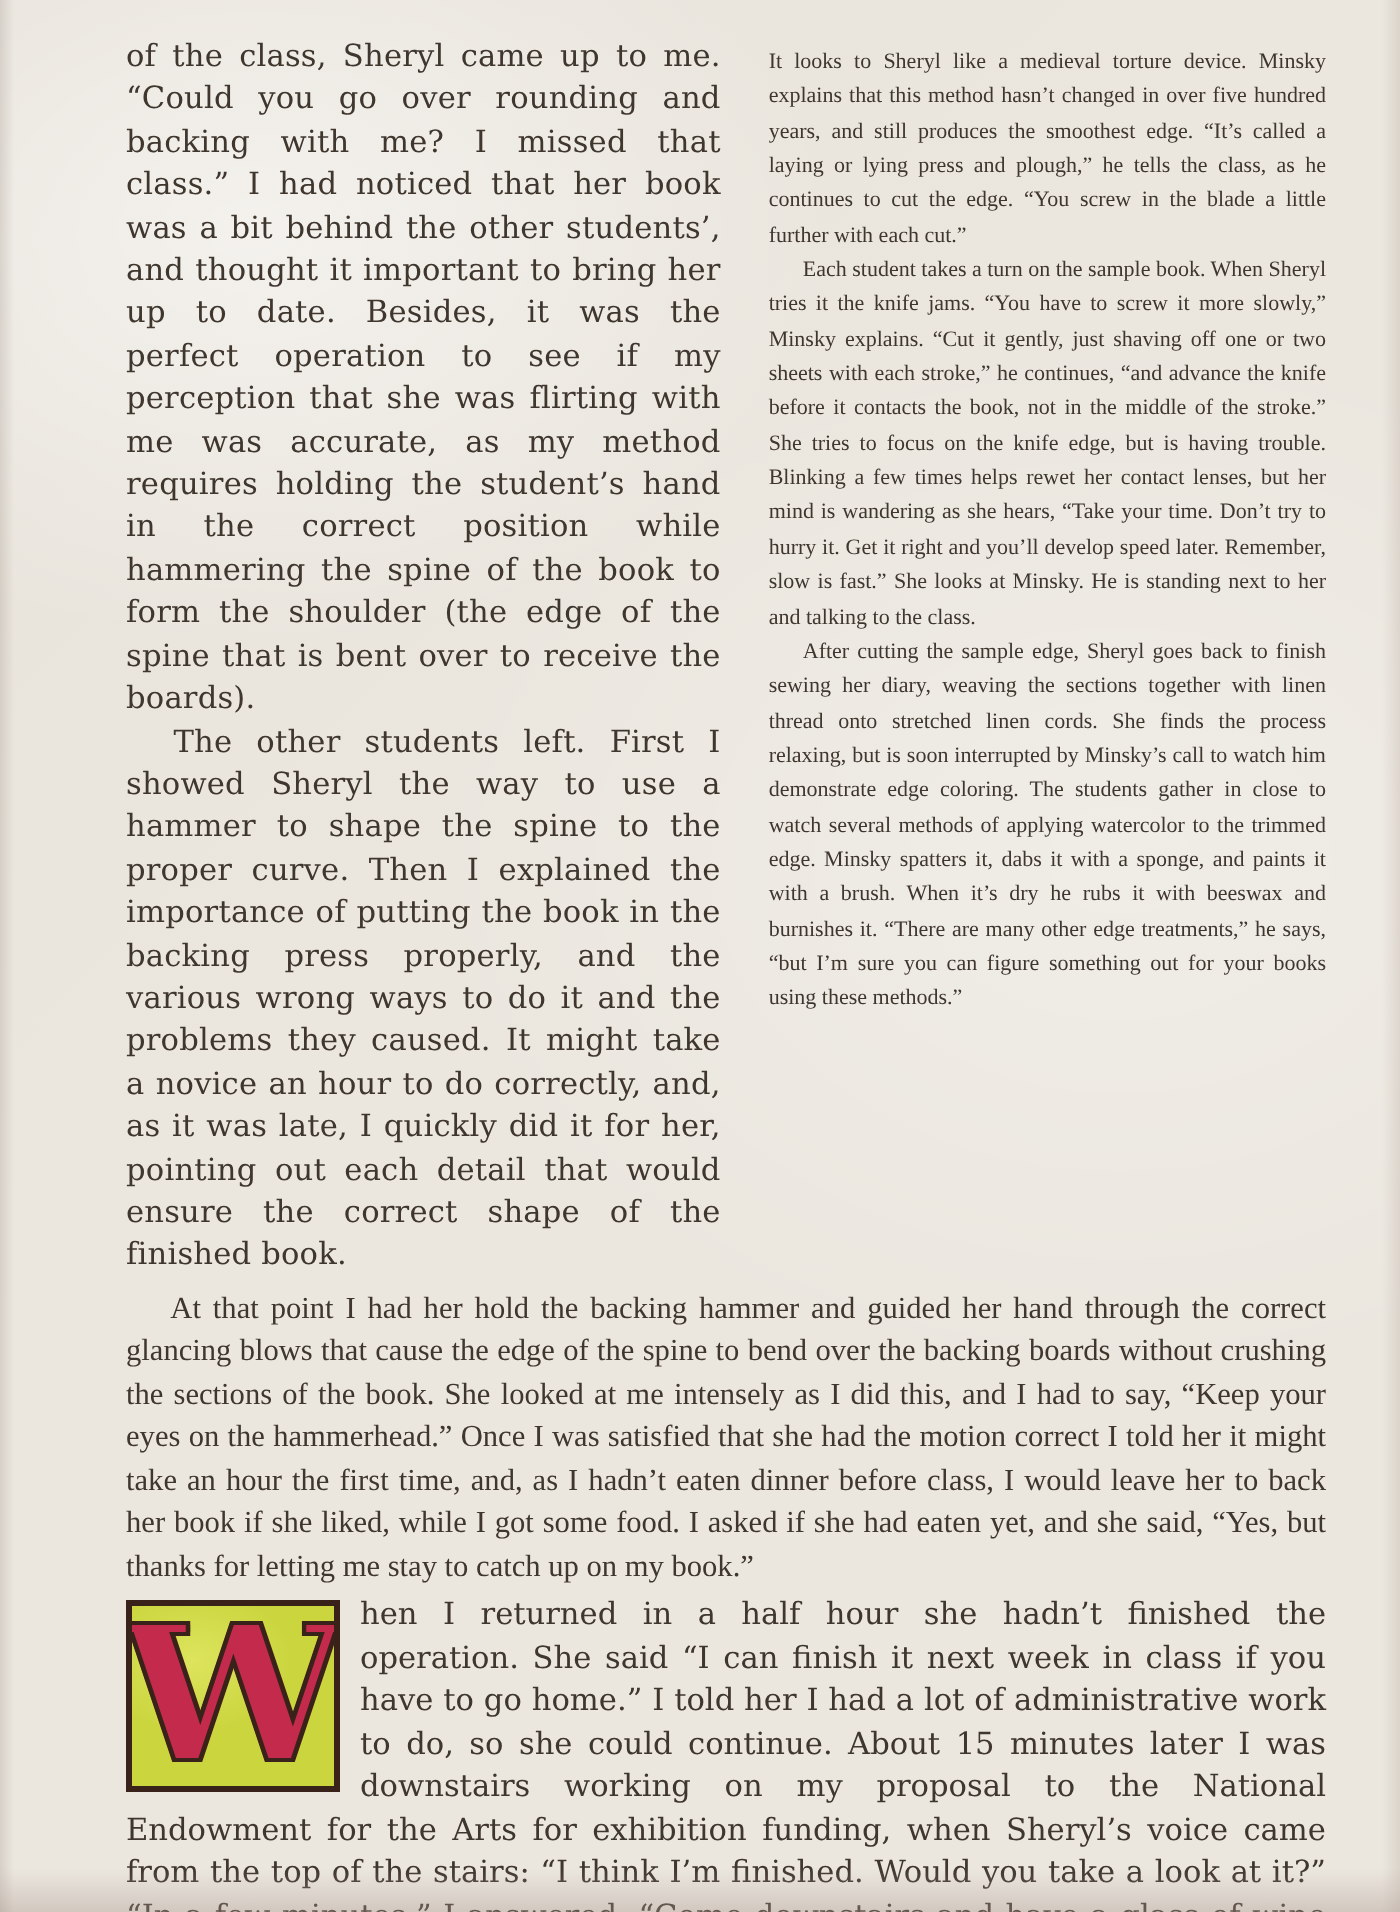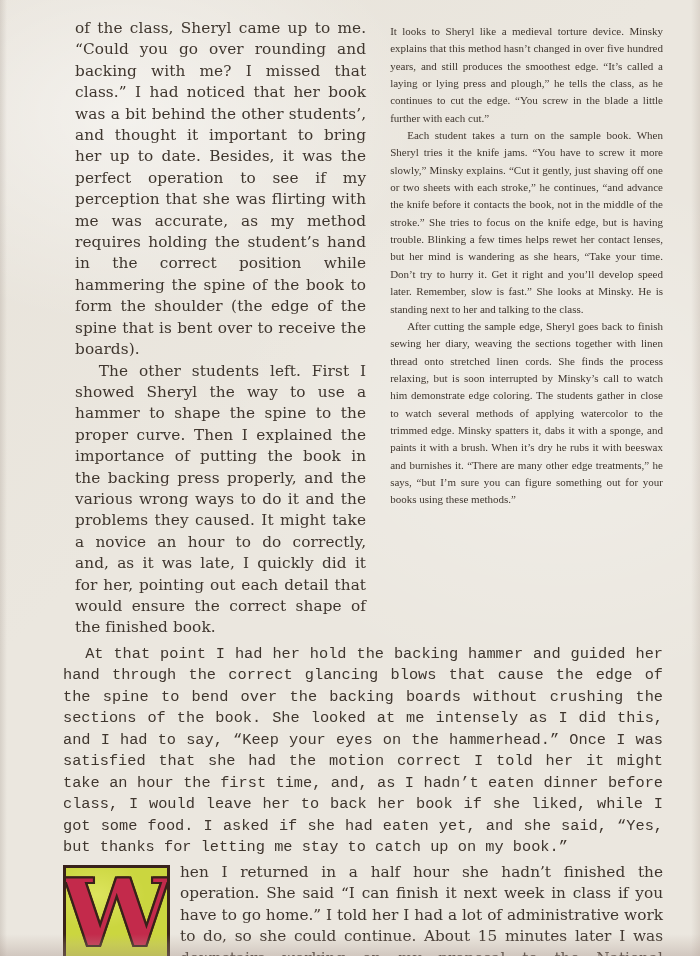--- a/index.html
+++ b/index.html
@@ -21,21 +21,20 @@
   .page {
     position: relative;
     padding: 18px 37px 0 63px;
     color: var(--ink, #3f362e);
   }
   
   .columns {
     display: flex;
     gap: 24px;
     min-height: 556px;
-    margin-left: 12px;
   }
   .col-left {
     width: 303px;
     font-family: "DejaVu Serif", serif;
     font-size: 15.3px;
     line-height: 21.4px;
     text-align: justify;
     letter-spacing: 0.1px;
   }
   .col-right {
@@ -45,21 +44,21 @@
     line-height: 17.35px;
     text-align: justify;
     padding-top: 5px;
   }
   .columns p, .fullwidth p, .dropcap-par { margin: 0; }
   .columns p + p { text-indent: 1.55em; }
   
   .fullwidth {
     margin-top: 5px;
     width: 600px;
-    font-family: Liberation Mono, monospace;
+    font-family: Liberation Serif, serif;
     font-size: 15.3px;
     line-height: 21.5px;
     text-align: justify;
   }
   .fullwidth p { text-indent: 1.45em; }
   
   .dropcap-section {
     margin-top: 3px;
     width: 600px;
     font-family: "DejaVu Serif", serif;

